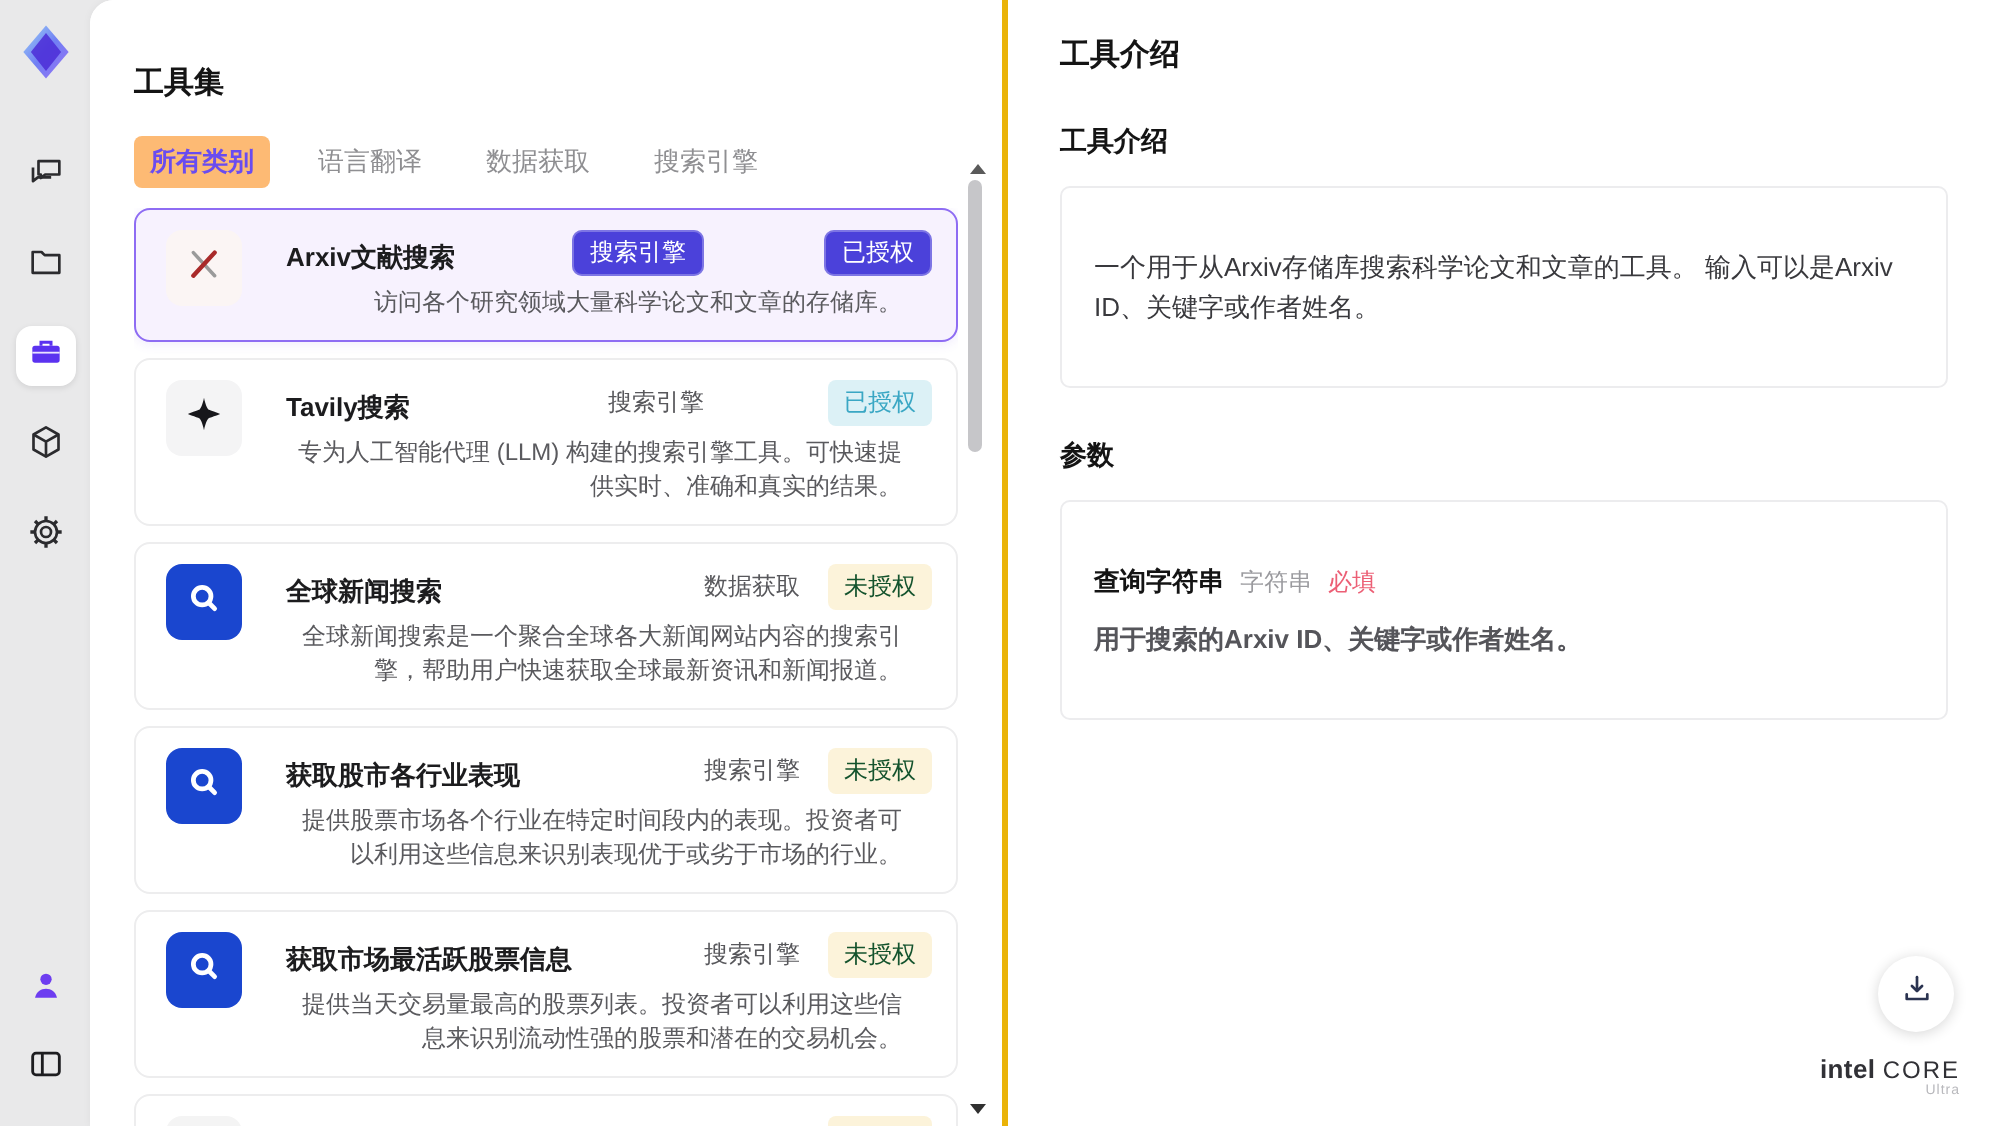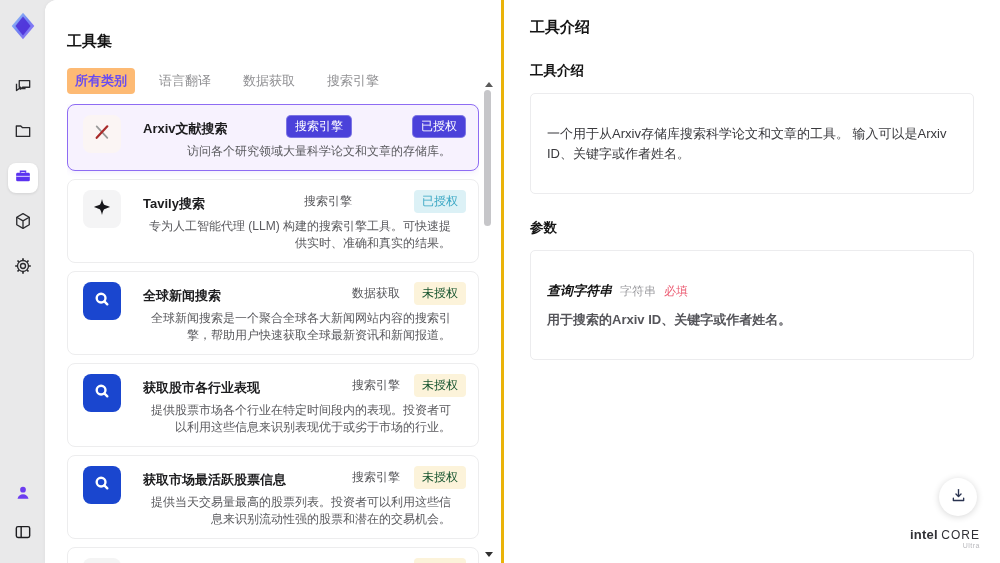--- a/index.html
+++ b/index.html
@@ -60,21 +60,21 @@
   .arr-up{top:0;border-bottom:5px solid #5a5a5a;}
   .arr-down{bottom:0;border-top:5px solid #303030;}
 
   
   .details{flex:1;box-sizing:border-box;padding:18px 26px;position:relative;background:#fff;}
   .details-title{font-size:15px;font-weight:bold;color:#141414;}
   .section-title{font-size:13.5px;font-weight:bold;color:#141414;margin-top:25px;}
   .info-box{margin-top:13px;border:1px solid #ececee;border-radius:5px;background:#fff;
     padding:30px 16px;font-size:13px;color:#39393d;line-height:1.5;}
   .param-head{display:flex;align-items:baseline;gap:8px;}
-  .param-name{font-size:13px;font-weight:bold;color:#141414;font-style:italic;}
+  .param-name{font-size:13px;font-weight:bold;color:#141414;}
   .param-type{font-size:12px;color:#9a9a9e;}
   .param-required{font-size:12px;color:#ec5f75;}
   .param-desc{margin-top:9px;font-size:13px;color:#55555a;font-weight:bold;}
 
   
   .fab{position:absolute;right:23px;bottom:47px;width:38px;height:38px;border-radius:50%;
     background:#fff;box-shadow:0 1px 7px rgba(0,0,0,.16);display:flex;align-items:center;
     justify-content:center;cursor:pointer;}
   .brand{position:absolute;right:20px;bottom:13px;text-align:right;line-height:1.1;}
   .brand-row{font-size:13px;color:#313136;}

